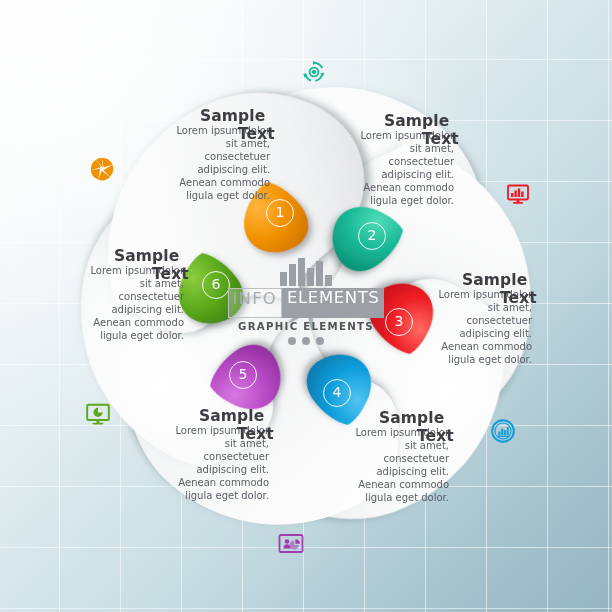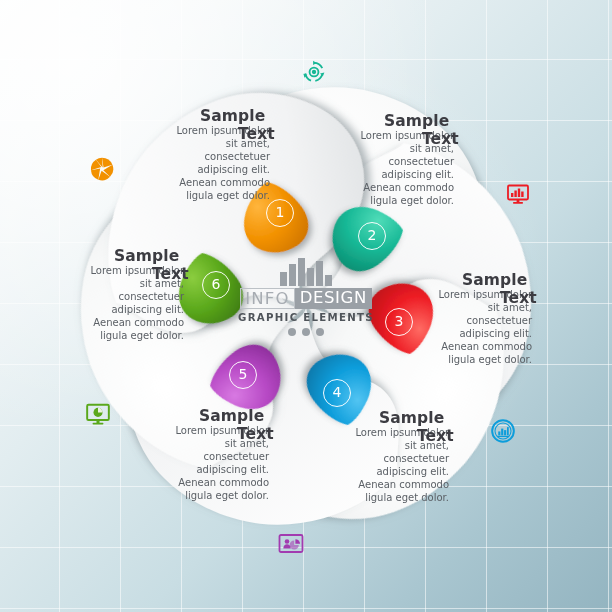--- a/index.html
+++ b/index.html
@@ -50,21 +50,21 @@
   .t-sample{position:absolute;text-align:center;}
   .t-text{position:absolute;}
 
   
   #logo{
     position:absolute;left:232px;top:258px;width:148px;height:84px;
     text-align:center;pointer-events:none;
   }
   #logo .bars{display:block;margin:0 auto 2px auto;}
   #logo .wordrow{
-    display:flex;justify-content:center;align-items:stretch;height:21px;
+    display:flex;justify-content:center;align-items:stretch;height:30px;
   }
   #logo .w-info{
     color:#a7acb2;font-size:16.5px;font-weight:normal;letter-spacing:1.2px;
     border:1px solid #bcc1c6;padding:1px 4px 0 4px;line-height:18px;
     background:rgba(255,255,255,.25);
   }
   #logo .w-graphic{
     color:#ffffff;font-size:16.5px;font-weight:normal;letter-spacing:.6px;
     background:#9aa0a6;padding:1px 5px 0 5px;line-height:18px;
   }
@@ -292,21 +292,21 @@
     <svg class="bars" width="56" height="28" viewBox="0 0 56 28">
       <rect x="2" y="14" width="7" height="14" fill="#9aa0a6"></rect>
       <rect x="11" y="6" width="7" height="22" fill="#9aa0a6"></rect>
       <rect x="20" y="0" width="7" height="28" fill="#9aa0a6"></rect>
       <rect x="29" y="10" width="7" height="18" fill="#9aa0a6"></rect>
       <rect x="38" y="3" width="7" height="25" fill="#9aa0a6"></rect>
       <rect x="47" y="17" width="7" height="11" fill="#9aa0a6"></rect>
     </svg>
     <div class="wordrow">
       <span class="w-info">INFO</span>
-        <span class="w-graphic">DESIGN</span>
+        <span class="w-graphic">ELEMENTS</span>
     </div>
     <div class="tagline">GRAPHIC ELEMENTS</div>
     <div class="dots">
       <i></i>
       <i></i>
       <i></i>
     </div>
   </div>
 
   <svg class="ic" style="left:301px;top:59px;" width="26" height="26" viewBox="0 0 24 24">

